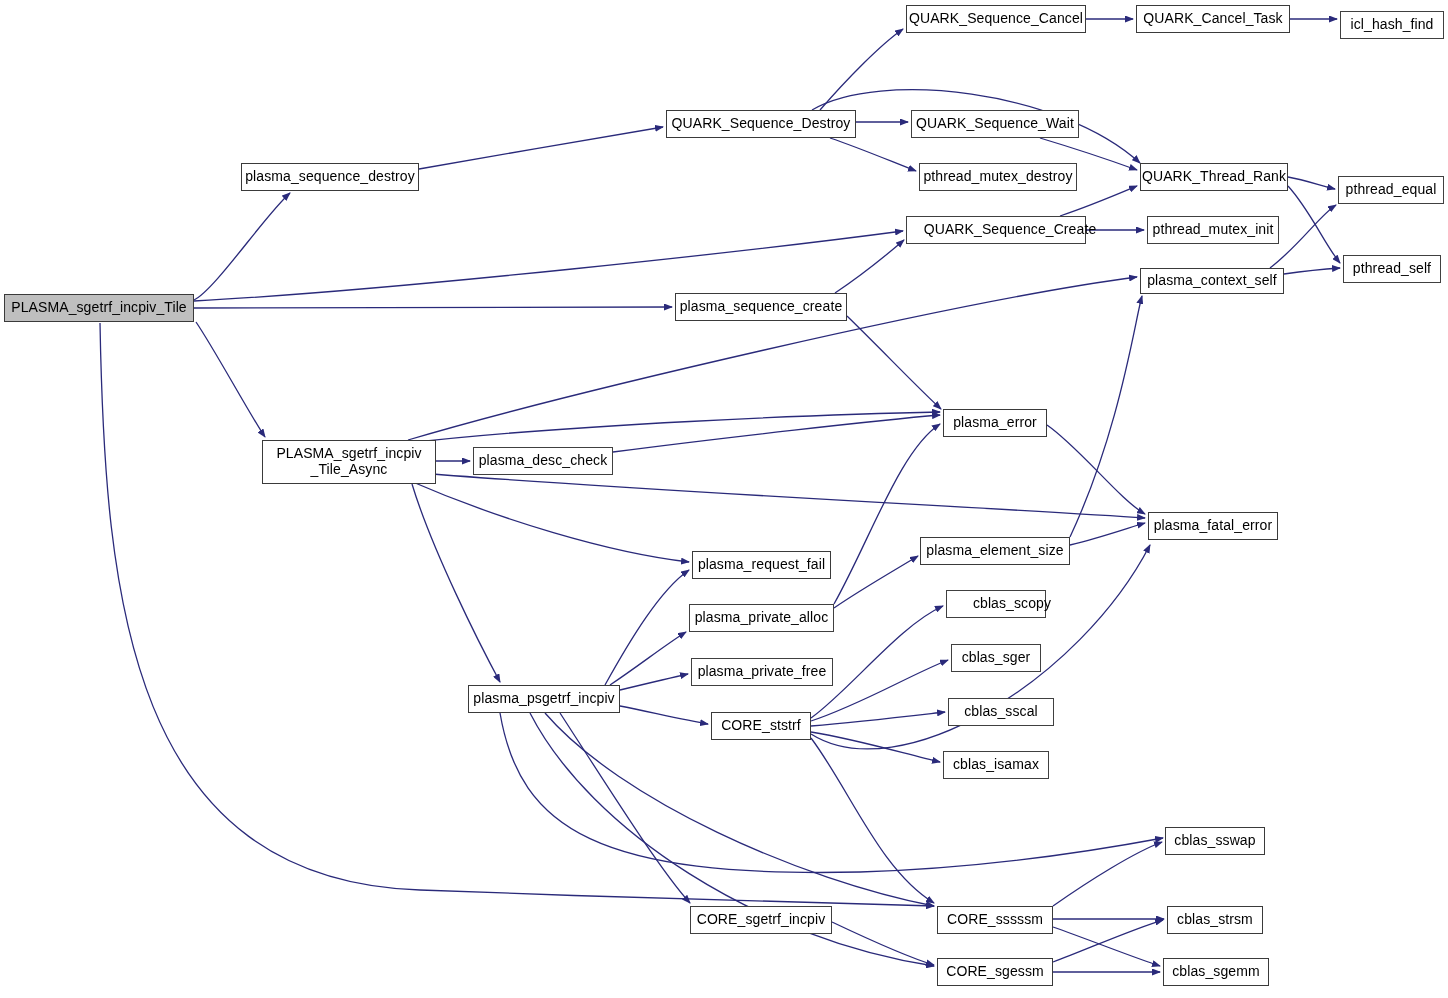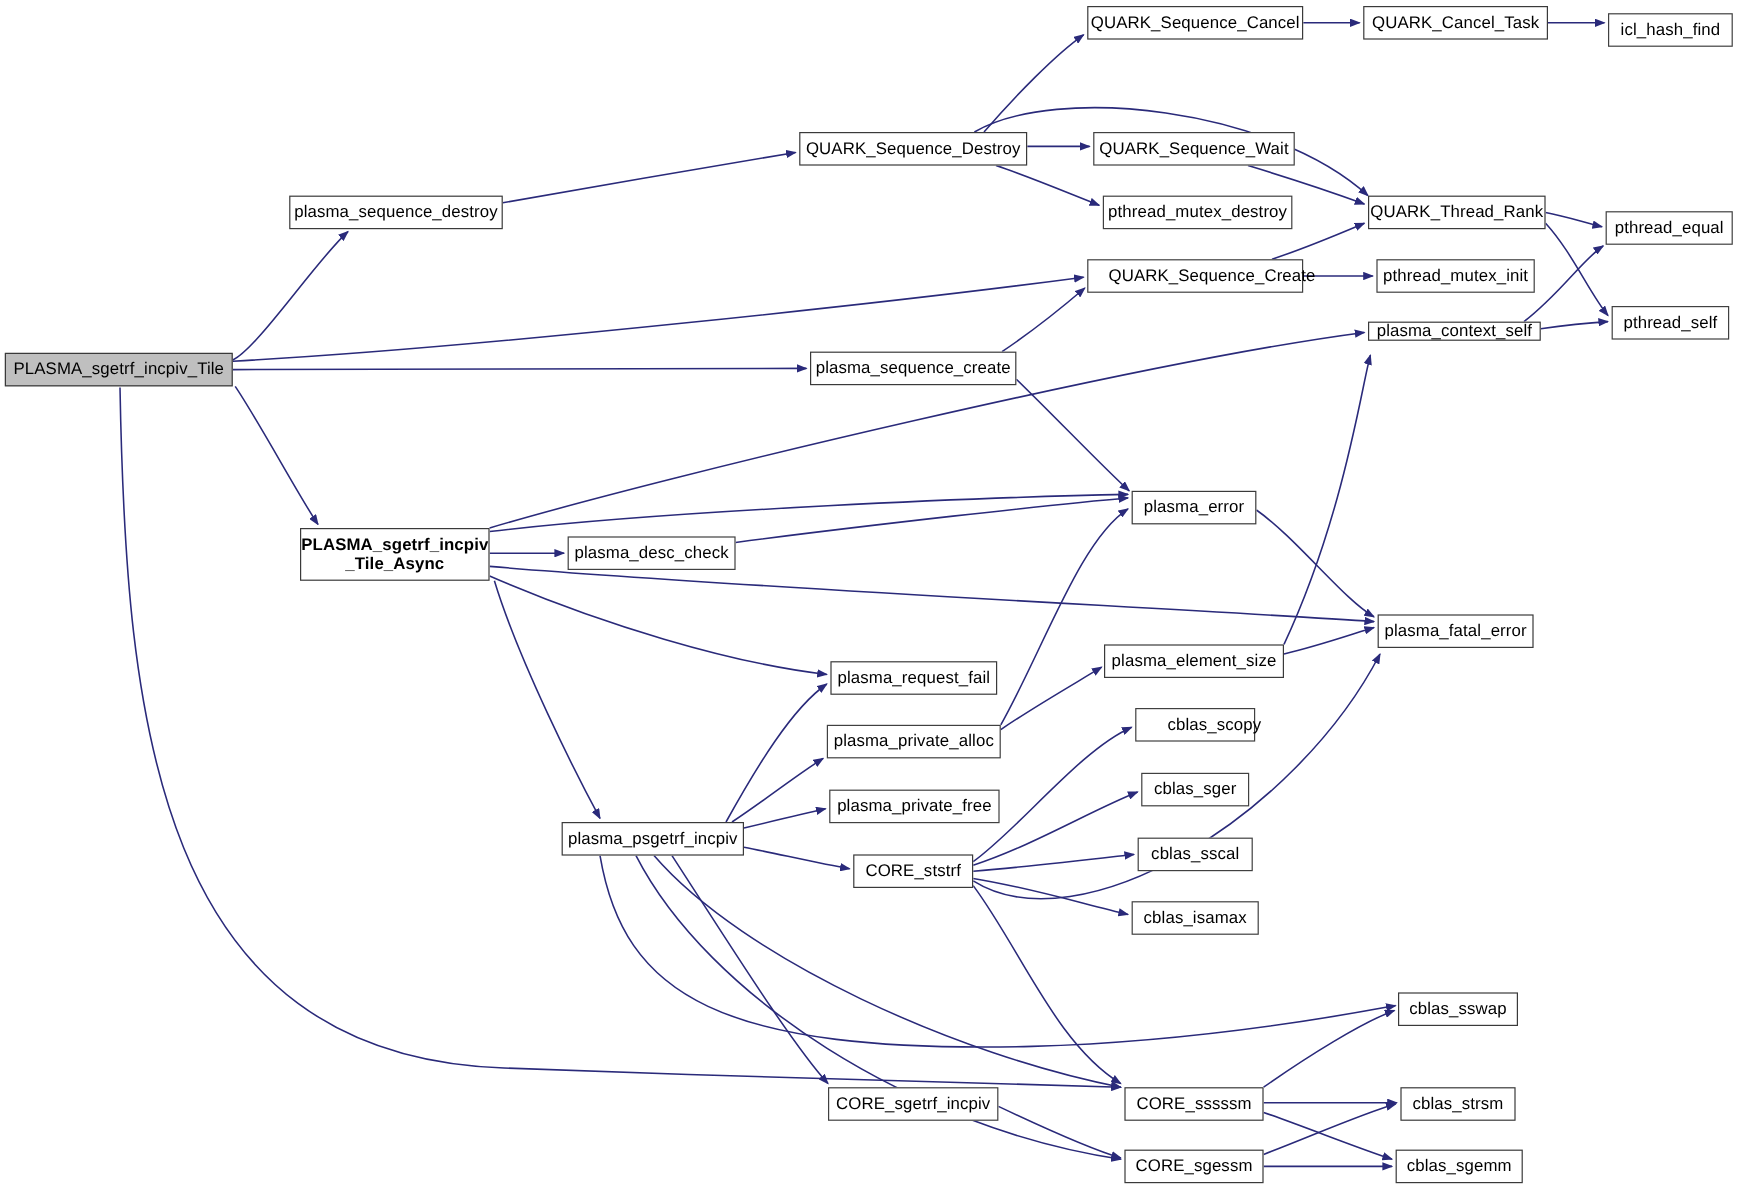--- a/index.html
+++ b/index.html
@@ -110,47 +110,47 @@
         <path d="M1053,906 C1090,880 1135,852 1162,842" marker-end="url(#arrow)" stroke="#2a2a7a"></path>
         <path d="M1053,919 L1164,919" marker-end="url(#arrow)" stroke="#2a2a7a"></path>
         <path d="M1053,927 C1090,940 1135,958 1160,966" marker-end="url(#arrow)" stroke="#2a2a7a"></path>
         <path d="M1053,962 C1090,948 1135,928 1163,920" marker-end="url(#arrow)" stroke="#2a2a7a"></path>
         <path d="M1053,972 L1160,972" marker-end="url(#arrow)" stroke="#2a2a7a"></path>
       </g>
   </svg>
   <div id="nodes-layer">
       <div class="node root thick" style="left: 4px; top: 294px; width: 190px; height: 28px;">PLASMA_sgetrf_incpiv_Tile</div>
       <div class="node thick" style="left: 241px; top: 163px; width: 178px; height: 28px;">plasma_sequence_destroy</div>
-      <div class="node thick" style="left: 250px; top: 440px; width: 158px; height: 44px; font-weight: bold;">PLASMA_sgetrf_incpiv
+      <div class="node thick" style="left: 262px; top: 440px; width: 174px; height: 44px;">PLASMA_sgetrf_incpiv
 _Tile_Async</div>
       <div class="node thick" style="left: 675px; top: 293px; width: 172px; height: 28px;">plasma_sequence_create</div>
       <div class="node thick" style="left: 666px; top: 110px; width: 190px; height: 28px;">QUARK_Sequence_Destroy</div>
       <div class="node thick" style="left: 906px; top: 5px; width: 180px; height: 28px;">QUARK_Sequence_Cancel</div>
       <div class="node thick" style="left: 1136px; top: 5px; width: 154px; height: 28px;">QUARK_Cancel_Task</div>
       <div class="node" style="left: 1340px; top: 11px; width: 104px; height: 28px;">icl_hash_find</div>
       <div class="node" style="left: 911px; top: 110px; width: 168px; height: 28px;">QUARK_Sequence_Wait</div>
       <div class="node" style="left: 919px; top: 163px; width: 158px; height: 28px;">pthread_mutex_destroy</div>
       <div class="node" style="left: 906px; top: 216px; width: 180px; height: 28px; padding-left: 28px;">QUARK_Sequence_Create</div>
       <div class="node thick" style="left: 1140px; top: 163px; width: 148px; height: 28px;">QUARK_Thread_Rank</div>
       <div class="node" style="left: 1147px; top: 216px; width: 132px; height: 28px;">pthread_mutex_init</div>
       <div class="node" style="left: 1338px; top: 176px; width: 106px; height: 28px;">pthread_equal</div>
       <div class="node" style="left: 1343px; top: 255px; width: 98px; height: 28px;">pthread_self</div>
-      <div class="node thick" style="left: 1140px; top: 268px; width: 144px; height: 16px; text-align: right;">plasma_context_self</div>
+      <div class="node thick" style="left: 1140px; top: 268px; width: 144px; height: 26px; text-align: right;">plasma_context_self</div>
       <div class="node" style="left: 473px; top: 447px; width: 140px; height: 28px;">plasma_desc_check</div>
       <div class="node thick" style="left: 943px; top: 409px; width: 104px; height: 28px;">plasma_error</div>
       <div class="node thick" style="left: 1148px; top: 512px; width: 130px; height: 28px;">plasma_fatal_error</div>
       <div class="node thick" style="left: 920px; top: 537px; width: 150px; height: 28px;">plasma_element_size</div>
       <div class="node thick" style="left: 692px; top: 551px; width: 139px; height: 28px;">plasma_request_fail</div>
       <div class="node" style="left: 689px; top: 604px; width: 145px; height: 28px;">plasma_private_alloc</div>
       <div class="node" style="left: 691px; top: 658px; width: 142px; height: 28px;">plasma_private_free</div>
       <div class="node thick" style="left: 468px; top: 685px; width: 152px; height: 28px;">plasma_psgetrf_incpiv</div>
       <div class="node thick" style="left: 711px; top: 712px; width: 100px; height: 28px;">CORE_ststrf</div>
       <div class="node" style="left: 946px; top: 590px; width: 100px; height: 28px; padding-left: 32px;">cblas_scopy</div>
       <div class="node" style="left: 951px; top: 644px; width: 90px; height: 28px;">cblas_sger</div>
-      <div class="node" style="left: 948px; top: 698px; width: 96px; height: 28px;">cblas_sscal</div>
+      <div class="node" style="left: 948px; top: 698px; width: 106px; height: 28px;">cblas_sscal</div>
       <div class="node" style="left: 943px; top: 751px; width: 106px; height: 28px;">cblas_isamax</div>
       <div class="node thick" style="left: 1165px; top: 827px; width: 100px; height: 28px;">cblas_sswap</div>
       <div class="node" style="left: 690px; top: 906px; width: 142px; height: 28px;">CORE_sgetrf_incpiv</div>
       <div class="node thick" style="left: 937px; top: 906px; width: 116px; height: 28px;">CORE_sssssm</div>
       <div class="node thick" style="left: 937px; top: 958px; width: 116px; height: 28px;">CORE_sgessm</div>
       <div class="node thick" style="left: 1167px; top: 906px; width: 96px; height: 28px;">cblas_strsm</div>
       <div class="node thick" style="left: 1163px; top: 958px; width: 106px; height: 28px;">cblas_sgemm</div>
     </div>
 </div>
 

